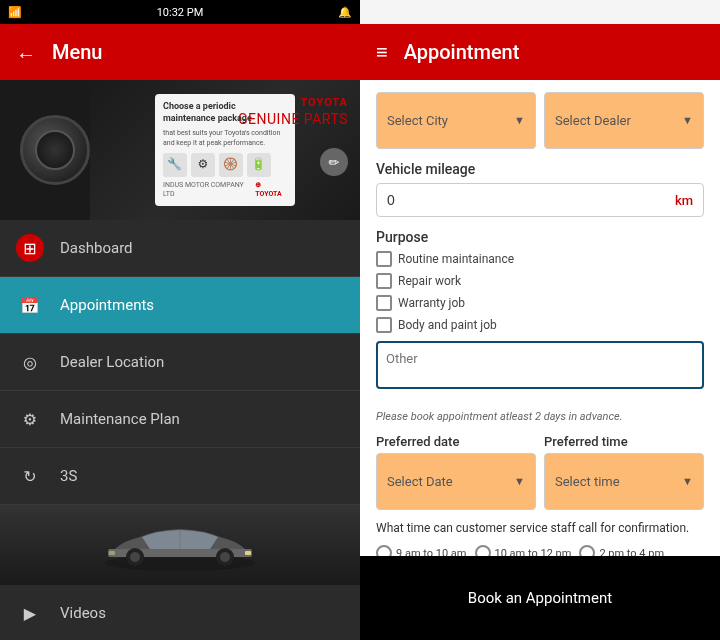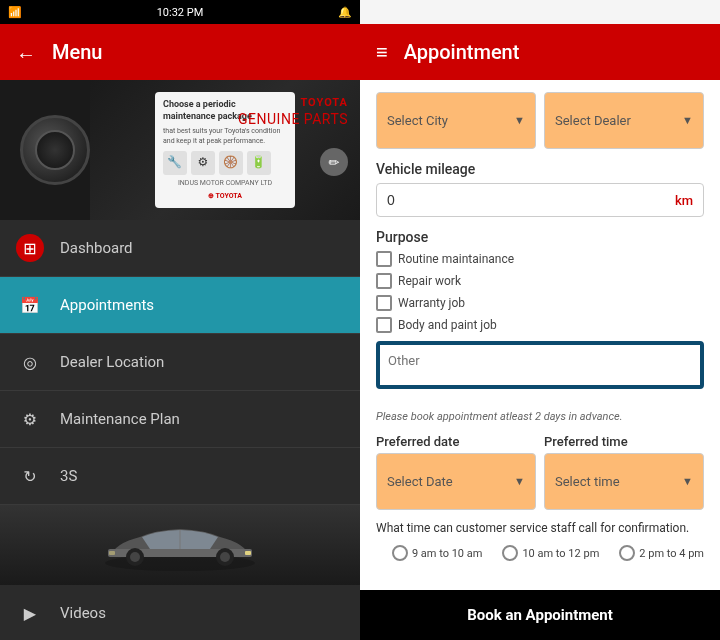--- a/index.html
+++ b/index.html
@@ -134,21 +134,20 @@
       display: flex; align-items: center; justify-content: center;
       font-size: 12px;
     }
     .indus-logo {
       font-size: 7px;
       color: #666;
       margin-top: 4px;
       display: flex;
       align-items: center;
       gap: 4px;
-      flex-direction: column;
     }
 
     
     .edit-fab {
       position: absolute;
       right: 12px;
       top: 148px;
       width: 28px; height: 28px;
       background: #666;
       border-radius: 50%;
@@ -309,21 +308,21 @@
       border: 2px solid #888;
       border-radius: 2px;
       background: #fff;
       flex-shrink: 0;
     }
     .checkbox-label { font-size: 12px; color: #444; }
 
     
     .other-textarea {
       width: 100%;
-      border: 4px solid #0c4a6e;
+      border: 2px solid #0c4a6e;
       border-radius: 4px;
       padding: 8px;
       font-size: 13px;
       color: #444;
       resize: none;
       height: 48px;
       margin-bottom: 6px;
       font-family: inherit;
     }
 
@@ -349,22 +348,21 @@
     
     .confirmation-section { margin-bottom: 10px; }
     .confirmation-text {
       font-size: 12px;
       color: #333;
       margin-bottom: 8px;
       line-height: 1.4;
     }
     .radio-row {
       display: flex;
-      gap: 20px;
-      justify-content: flex-end;
+      gap: 8px;
     }
     .radio-item {
       display: flex;
       align-items: center;
       gap: 4px;
       cursor: pointer;
     }
     .radio-circle {
       width: 16px; height: 16px;
       border: 2px solid #888;
@@ -375,23 +373,23 @@
       align-items: center;
       justify-content: center;
     }
     .radio-label { font-size: 11px; color: #444; line-height: 1.2; }
 
     
     .book-button {
       background: #000;
       color: #fff;
       text-align: center;
-      padding: 16px;
+      padding: 33px;
       font-size: 15px;
-      font-weight: 700;
+      font-weight: 400;
       cursor: pointer;
       flex-shrink: 0;
     }
 
     
     .form-area::-webkit-scrollbar { width: 3px; }
     .form-area::-webkit-scrollbar-thumb { background: #ccc; }
   </style>
 </head>
 <body>

